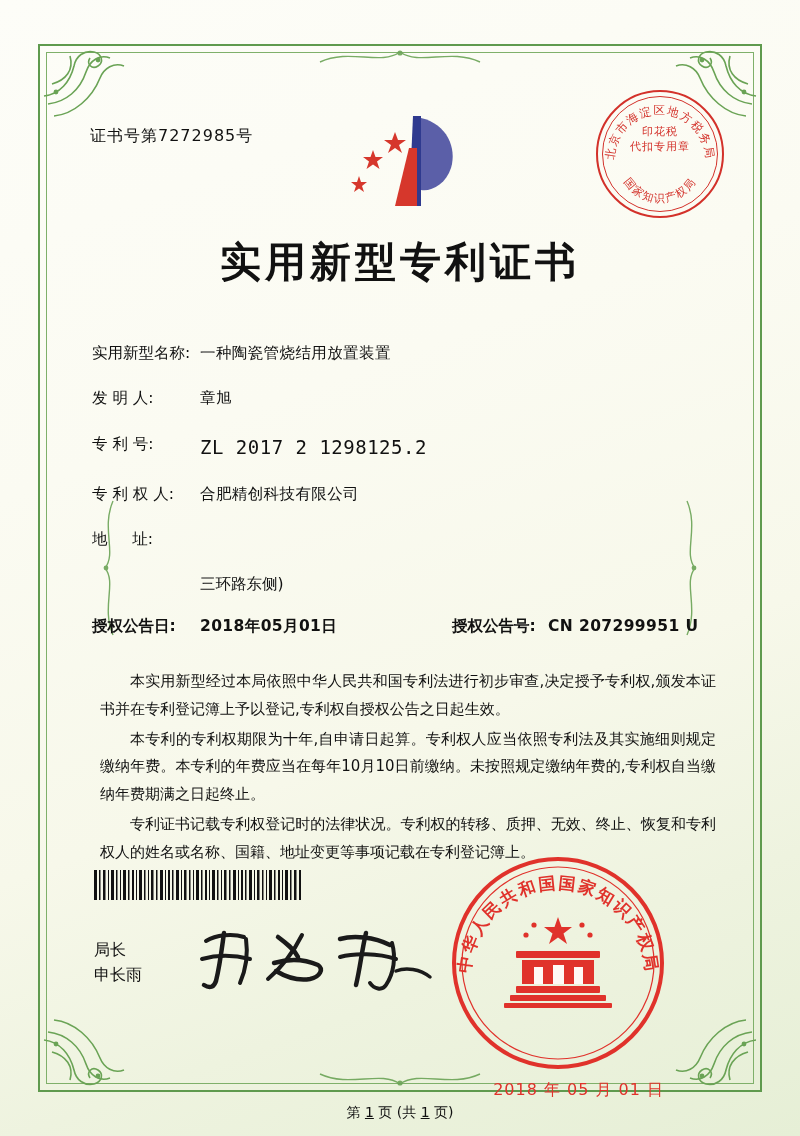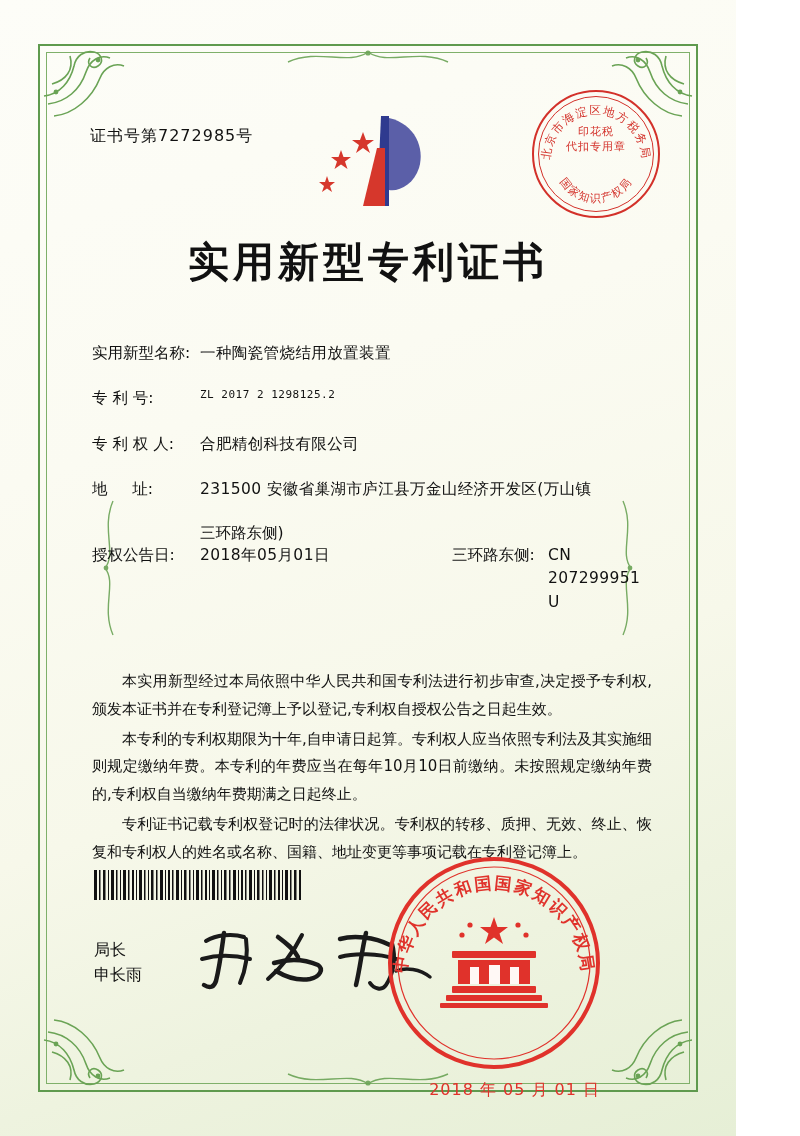--- a/index.html
+++ b/index.html
@@ -5,25 +5,24 @@
   html, body {
     margin: 0;
     padding: 0;
     background: #ffffff;
   }
   body {
     font-family: "Liberation Serif", "DejaVu Serif", serif;
   }
   .page {
     position: relative;
-    width: 712px;
+    width: 800px;
     height: 1136px;
     background: linear-gradient(160deg, #fdfdf8 0%, #fbfbf2 35%, #f7f8ea 62%, #eef3df 80%, #e6efd6 100%);
     overflow: hidden;
-    padding-left: 24px;
   }
   
   .border-outer {
     position: absolute;
     left: 38px;
     top: 44px;
     right: 38px;
     bottom: 44px;
     border: 2px solid #5f9a4e;
   }
@@ -152,25 +151,26 @@
     flex: 0 0 108px;
     letter-spacing: 0;
     white-space: pre;
   }
   .field-value {
     flex: 1;
     letter-spacing: .4px;
   }
   .field-value.mono {
     font-family: "DejaVu Sans Mono", "Liberation Mono", monospace;
-    font-size: 11px;
+    font-size: 19px;
     letter-spacing: .5px;
   }
   .field-row.split {
     margin-bottom: 14px;
+    font-weight: bold;
   }
   .split-left {
     flex: 0 0 360px;
     display: flex;
   }
   .split-right {
     display: flex;
   }
   .split-right .field-label {
     width: 96px;
@@ -185,21 +185,21 @@
     left: 22px;
     right: 14px;
     top: 588px;
     font-size: 15px;
     line-height: 1.85;
     color: #111;
     text-align: justify;
     font-family: "DejaVu Sans", "Liberation Sans", sans-serif;
   }
   .paragraphs p {
-    margin: 0 0 2px 0;
+    margin: 0 0 2px 8px;
     text-indent: 2em;
   }
 
   .barcode {
     position: absolute;
     left: 24px;
     top: 790px;
     width: 208px;
     height: 30px;
   }
@@ -366,45 +366,48 @@
 
     <div class="doc-title">实用新型专利证书</div>
 
     <div class="fields">
 
       <div class="field-row">
         <div class="field-label">实用新型名称:</div>
         <div class="field-value">一种陶瓷管烧结用放置装置</div>
       </div>
 
+      <div class="field-row">
+        <div class="field-label">发 明 人:</div>
+        <div class="field-value">章旭</div>
+      </div>
 
       <div class="field-row">
         <div class="field-label">专 利 号:</div>
         <div class="field-value mono">ZL 2017 2 1298125.2</div>
       </div>
 
 
       <div class="field-row">
         <div class="field-label">专 利 权 人:</div>
         <div class="field-value">合肥精创科技有限公司</div>
       </div>
 
       <div class="field-row" style="">
         <div class="field-label">地     址:</div>
-        <div class="field-value">231500 安徽省巢湖市庐江县万金山经济开发区(万山镇</div>
-      </div>
-      <div class="addr-second" style="">三环路东侧)</div>
+      </div>
+      <div class="addr-second" style="margin-bottom:20px;">三环路东侧)</div>
 
       <div class="field-row split">
         <div class="split-left">
           <div class="field-label">授权公告日:</div>
           <div class="field-value">2018年05月01日</div>
         </div>
         <div class="split-right">
-          <div class="field-label">三环路东侧:</div>
+          <div class="field-label">授权公告号:</div>
           <div class="field-value">CN 207299951 U</div>
         </div>
       </div>
     </div>
 
     <div class="paragraphs">
       <p>本实用新型经过本局依照中华人民共和国专利法进行初步审查,决定授予专利权,颁发本证书并在专利登记簿上予以登记,专利权自授权公告之日起生效。</p>
       <p>本专利的专利权期限为十年,自申请日起算。专利权人应当依照专利法及其实施细则规定缴纳年费。本专利的年费应当在每年10月10日前缴纳。未按照规定缴纳年费的,专利权自当缴纳年费期满之日起终止。</p>
       <p>专利证书记载专利权登记时的法律状况。专利权的转移、质押、无效、终止、恢复和专利权人的姓名或名称、国籍、地址变更等事项记载在专利登记簿上。</p>
     </div>
@@ -518,14 +521,21 @@
             <rect x="124" y="112" width="9" height="17"></rect>
           </g>
         </g>
       </svg>
     </div>
 
     <div class="seal-date">2018 年 05 月 01 日</div>
 
   </div>
 
+  <div class="page-footer">
+    <span>第</span>
+    <span class="u">1</span>
+    <span>页 (共</span>
+    <span class="u">1</span>
+    <span>页)</span>
+  </div>
 
 </div>
 
 </body></html>

